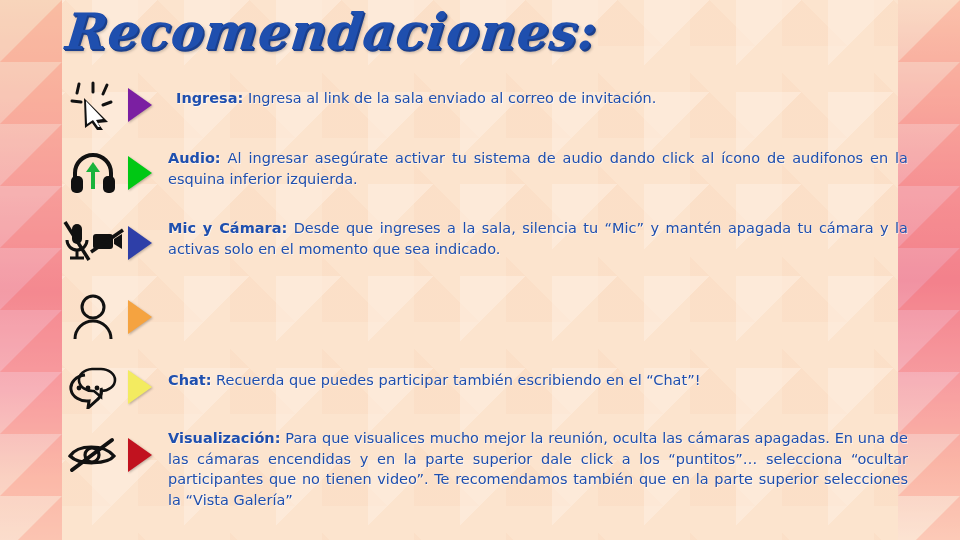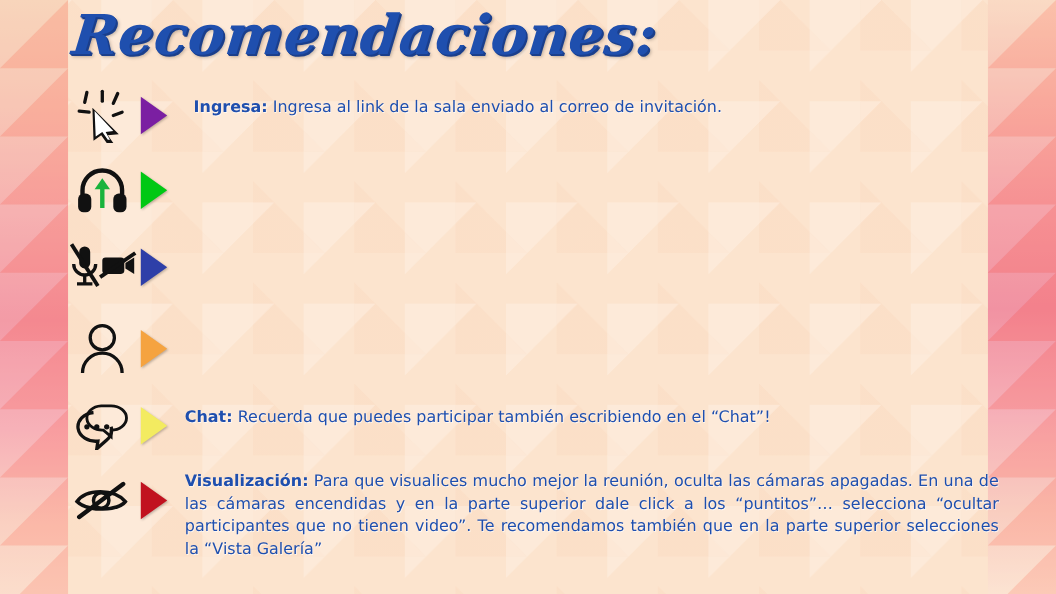--- a/index.html
+++ b/index.html
@@ -222,20 +222,23 @@
           <path d="M6 30 V22 a18 18 0 0 1 36 0 V30" fill="none" stroke="#111" stroke-width="4"></path>
           <rect x="2" y="25" width="12" height="17" rx="5" fill="#111"></rect>
           <rect x="34" y="25" width="12" height="17" rx="5" fill="#111"></rect>
           <line x1="24" y1="38" x2="24" y2="17" stroke="#19B33C" stroke-width="4"></line>
           <path d="M24 11 L31 21 L17 21 Z" fill="#19B33C"></path>
         </svg>
       </div>
       <div class="arrow-cell">
         <div class="arrow" style="border-left-color:#00C814;"></div>
       </div>
+      <div class="text-cell">
+        <b>Audio:</b><span> Al ingresar asegúrate activar tu sistema de audio dando click al ícono de audifonos en la esquina inferior izquierda.</span>
+      </div>
     </div>
 
     <div class="item r3">
       <div class="icon-cell">
         <svg width="64" height="46" viewBox="0 0 64 46">
           <g>
             <rect x="11" y="4" width="10" height="20" rx="5" fill="#111"></rect>
             <path d="M6 20 a10 10 0 0 0 20 0" fill="none" stroke="#111" stroke-width="3"></path>
             <line x1="16" y1="30" x2="16" y2="38" stroke="#111" stroke-width="3"></line>
             <line x1="9" y1="38" x2="23" y2="38" stroke="#111" stroke-width="3"></line>
@@ -244,20 +247,23 @@
           <g transform="translate(30,10)">
             <rect x="2" y="4" width="20" height="15" rx="3" fill="#111"></rect>
             <path d="M23 9 L31 4 L31 19 L23 14 Z" fill="#111"></path>
             <line x1="0" y1="22" x2="32" y2="0" stroke="#111" stroke-width="3.5"></line>
           </g>
         </svg>
       </div>
       <div class="arrow-cell">
         <div class="arrow" style="border-left-color:#2E3FA8;"></div>
       </div>
+      <div class="text-cell">
+        <b>Mic y Cámara:</b><span> Desde que ingreses a la sala, silencia tu “Mic” y mantén apagada tu cámara y la activas solo en el momento que sea indicado.</span>
+      </div>
     </div>
 
     <div class="item r4">
       <div class="icon-cell">
         <svg width="44" height="48" viewBox="0 0 44 48">
           <circle cx="22" cy="14" r="11" fill="none" stroke="#111" stroke-width="3"></circle>
           <path d="M4 46 a18 18 0 0 1 36 0" fill="none" stroke="#111" stroke-width="3"></path>
         </svg>
       </div>
       <div class="arrow-cell">

